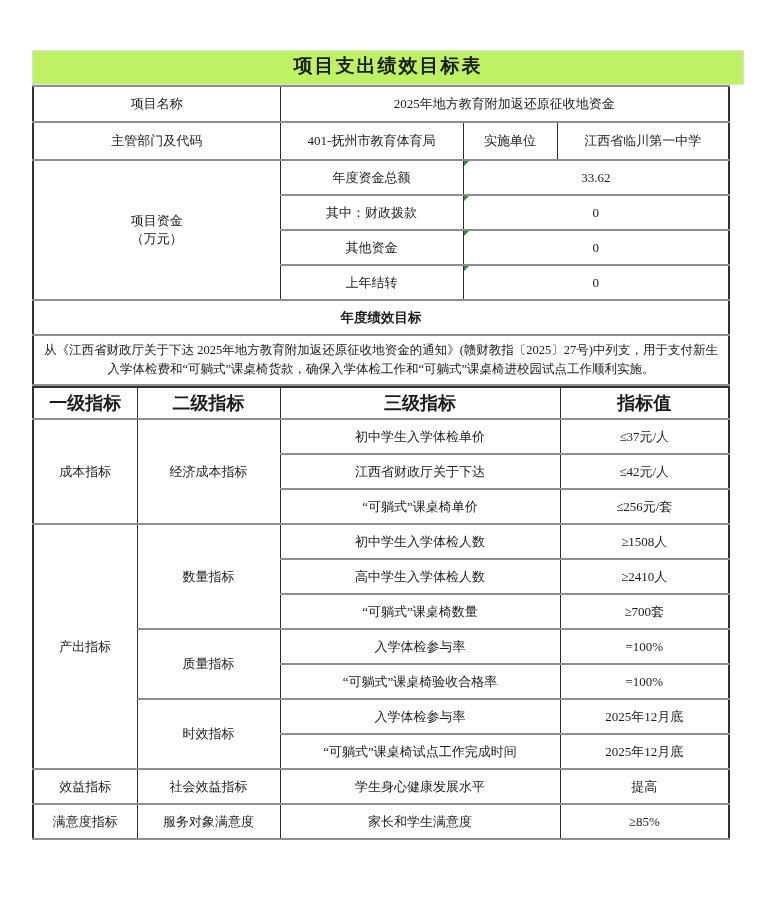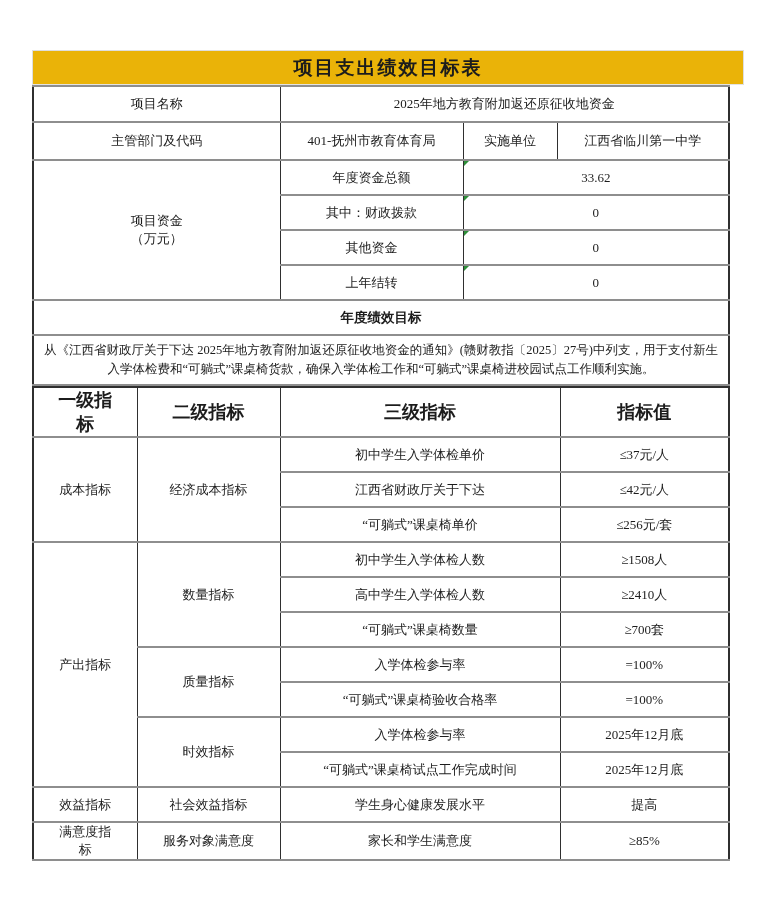--- a/index.html
+++ b/index.html
@@ -5,31 +5,31 @@
   html,body{margin:0;padding:0;background:#ffffff;}
   body{
     width:762px;height:915px;position:relative;
     font-family:"Liberation Serif","DejaVu Serif",serif;
     color:#1c1c1c;
     -webkit-font-smoothing:antialiased;
   }
   .sheet{position:absolute;left:32px;top:50px;width:712px;}
 
   
-  .title-area{width:710px;border:1px solid #dedede;border-bottom:none;background:#eab308;}
+  .title-area{width:710px;border:1px solid #dedede;border-bottom:none;background:#bef264;font-family:Liberation Mono, monospace;}
   .title-row{height:33px;line-height:33px;text-align:center;font-size:19px;font-weight:bold;
              letter-spacing:2px;border-bottom:1px solid #e3e3e3;}
   .subtitle-row{height:26px;line-height:26px;text-align:center;font-size:12.5px;}
 
   
   table{border-collapse:collapse;table-layout:fixed;width:696px;background:#fff;}
   td,th{border-left:1px solid #2f2f2f;border-right:1px solid #2f2f2f;
         border-top:2px solid #8e8e8e;border-bottom:2px solid #8e8e8e;
         font-size:13px;font-weight:normal;text-align:center;vertical-align:middle;
-        padding:0 20px;overflow:hidden;position:relative;}
+        padding:0 0;overflow:hidden;position:relative;}
   table.tbl-a{border:2px solid #2f2f2f;}
   table.tbl-b{border:2px solid #2f2f2f;border-top:none;}
   .tbl-a td{height:33px;}
   .row-name td{height:34px;}
   .row-dept td{height:36px;}
   .goal-head{font-weight:bold;height:31px;font-size:13.5px;}
   .goal-text{font-size:12.5px;line-height:19px;padding:5px 6px;height:auto;}
   .tbl-b th{height:30px;font-weight:bold;font-size:18px;border-top:2px solid #2f2f2f;}
   .tbl-b td{height:33px;margin-top:20px;}
 

